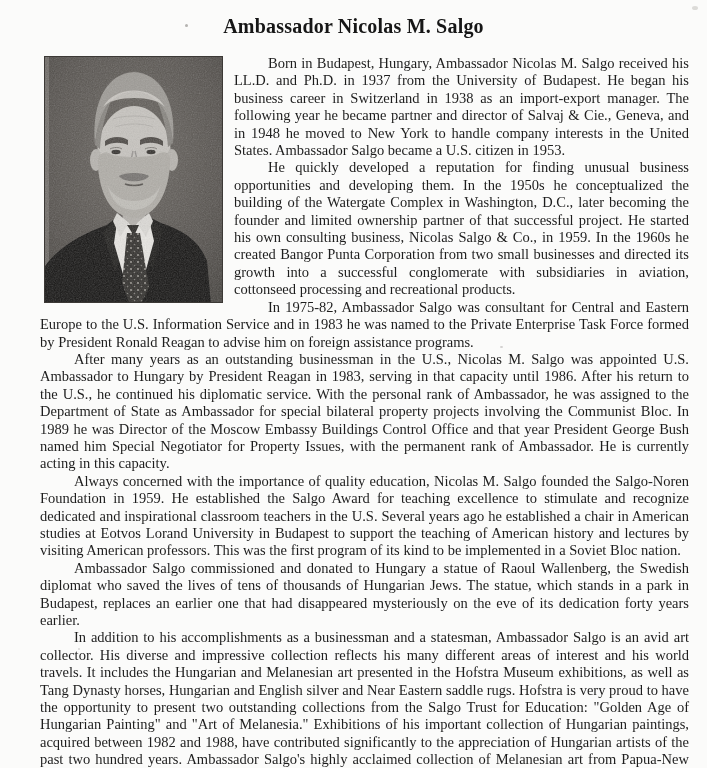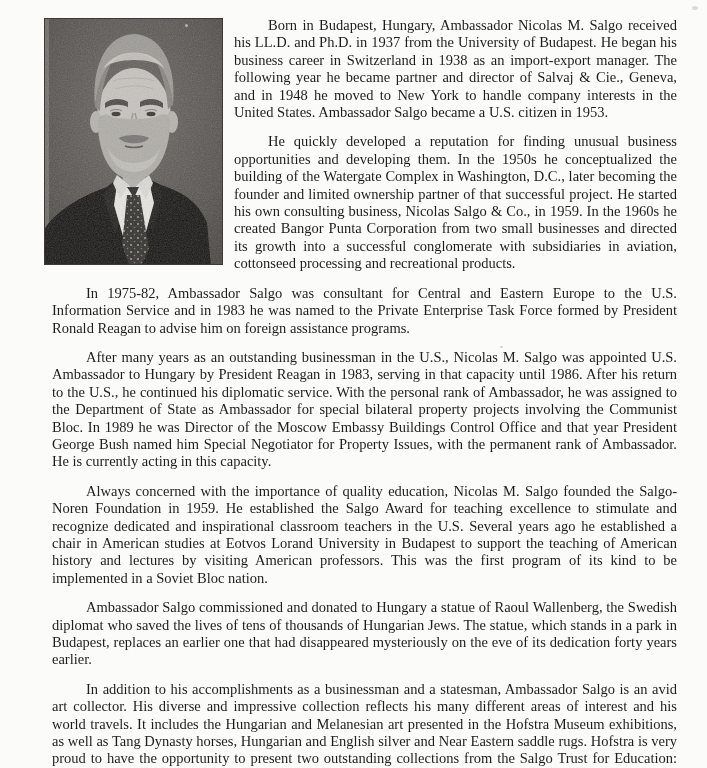--- a/index.html
+++ b/index.html
@@ -31,21 +31,21 @@
   .photo-figure {
     float: left;
     width: 177px;
     height: 245px;
     margin: 2px 12px 9px 5px;
     background: #55514d;
     box-shadow: 0 0 0 1px #3c3936;
   }
   .photo-figure svg { display:block; }
   .content p {
-    margin: 12px;
+    margin: 0;
     text-indent: 34px;
   }
   .speck {
     position: absolute;
     border-radius: 50%;
     background: #b5b3b0;
   }
   .speck.s1 { left:185px; top:24px;  width:3px; height:3px; }
   .speck.s2 { left:692px; top:6px;   width:6px; height:4px; opacity:.45; }
   .speck.s3 { left:500px; top:346px; width:3px; height:2px; opacity:.6; }
@@ -54,20 +54,21 @@
 </head>
 <body>
 
 <div class="page">
 
   <div class="speck s1"></div>
   <div class="speck s2"></div>
   <div class="speck s3"></div>
   <div class="speck s4"></div>
 
+  <h1 class="doc-title">Ambassador Nicolas M. Salgo</h1>
 
   <div class="content">
 
     <div class="photo-figure">
 
       <svg width="177" height="245" viewBox="0 0 177 245" xmlns="http://www.w3.org/2000/svg" role="img">
         <defs>
           <radialGradient id="bgGrad" cx="50%" cy="40%" r="75%">
             <stop offset="0%" stop-color="#6b6762"></stop>
             <stop offset="70%" stop-color="#55514d"></stop>

